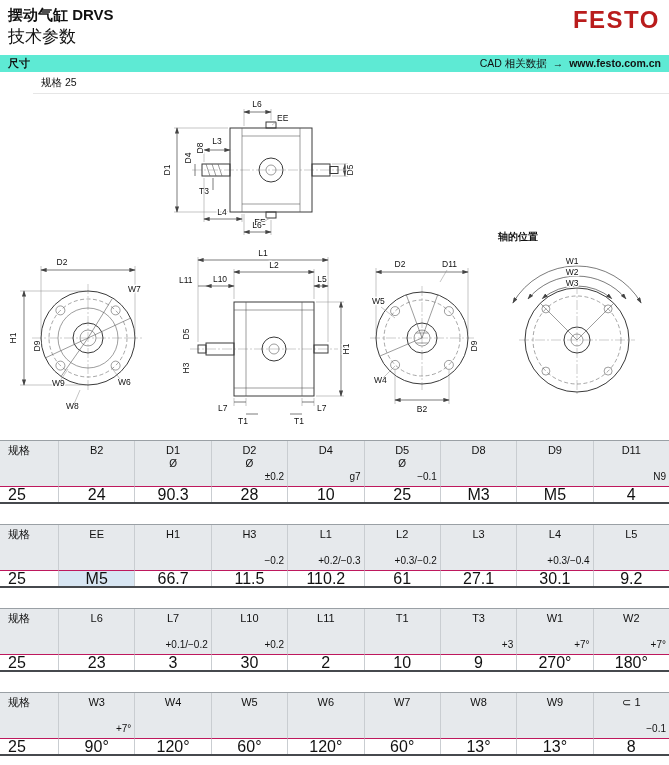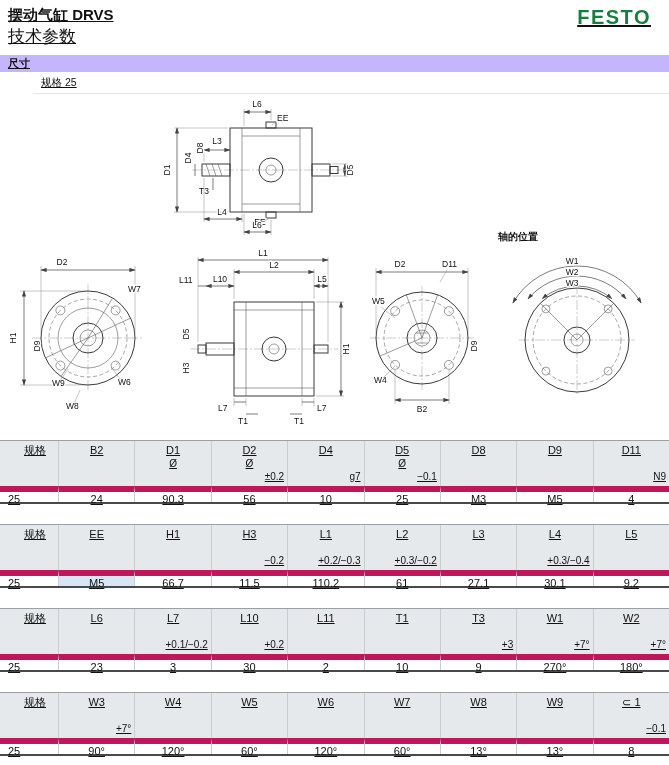--- a/index.html
+++ b/index.html
@@ -1,30 +1,30 @@
 <!DOCTYPE html>
 <html><head>
 <meta charset="utf-8">
 <style>
   * { box-sizing: border-box; }
   html,body { margin:0; padding:0; }
   body {
     width:669px; height:765px; background:#ffffff; overflow:hidden;
     font-family:"Liberation Sans", sans-serif; color:#111;
   }
-  .page { width:669px; height:765px; position:relative;text-decoration:underline; }
+  .page { width:669px; height:765px; position:relative; }
 
   
   .hdr { display:flex; justify-content:space-between; align-items:flex-start; padding:6px 8px 0 8px; }
   .title { font-size:15px; font-weight:bold; line-height:18px; }
   .subtitle { font-size:17px; margin-top:6px; line-height:13px; }
-  .logo { color:#15803d; font-size:20px; font-weight:800; letter-spacing:1.5px; margin-right:10px; }
+  .logo { color:#b91c1c; font-size:24px; font-weight:800; letter-spacing:1.5px; margin-right:1px; }
 
   
-  .bar { margin-top:12px; height:17px; background:#c4b5fd; display:flex; justify-content:space-between;
+  .bar { margin-top:12px; height:17px; background:#5eead4; display:flex; justify-content:space-between;
          align-items:center; padding:0 8px; font-size:11px; }
   .bar-title { font-weight:bold; }
   .cad { font-size:10.5px; }
   .cad .arrow { margin:0 3px; }
   .cad b { font-weight:bold; }
 
   .size-line { font-size:10.5px; padding:4px 8px 3px 8px; border-bottom:1px solid #e6e6e6;margin-left:33px; }
 
   
   .drawing-area { width:669px; height:344px; }
@@ -40,45 +40,50 @@
   svg text.dt { text-anchor:middle; }
   svg text.hd { font-size:10px; font-weight:bold; }
 
   
   .tables { width:669px; }
   .tbl { margin-top:20px; }
   .tbl:first-child { margin-top:2px; }
   .trow { display:grid; grid-template-columns:58px repeat(8,1fr); }
   .theadr { background:#e6e9ec; border-top:1px solid #9aa0a5; }
   .th { height:45px; padding:2px 3px 1px 3px; text-align:center; }
-  .th.first { text-align:left; padding-left:24px; }
+  .th.first { text-align:left; padding-left:8px; }
   .th .n  { height:14px; line-height:14px; font-size:11px; }
   .th .s2 { height:13px; line-height:13px; font-size:10px; }
   .th .s3 { height:14px; line-height:14px; font-size:10px;text-align:right; }
   .tbodyr { border-bottom:2px solid #46494d; }
-  .td { height:16px; line-height:15px; font-size:11px; text-align:center; border-top:6px solid #be185d; }
+  .td { height:16px; line-height:15px; font-size:16px; text-align:center; border-top:1px solid #be185d; }
   .td.first { text-align:left; padding-left:8px; }
   .th:not(.first), .td:not(.first) { border-left:1px solid #c9cdd1; }
   .td.hl { background:#d8e6f3; }
 </style>
 </head>
 <body>
 
 <div class="page">
 
   <div class="hdr">
     <div>
       <div class="title">摆动气缸 DRVS</div>
       <div class="subtitle">技术参数</div>
     </div>
     <div class="logo">FESTO</div>
   </div>
 
   <div class="bar">
     <span class="bar-title">尺寸</span>
+    <span class="cad">
+      <span>CAD 相关数据</span>
+      <span class="arrow">→</span>
+      <b>www.festo.com.cn</b>
+    </span>
   </div>
 
   <div class="size-line">规格 25</div>
 
   <div class="drawing-area">
     <svg width="669" height="344" viewBox="0 0 669 344">
       <defs>
         <marker id="ar" markerWidth="9" markerHeight="6" refX="8" refY="3" orient="auto-start-reverse">
           <path d="M0,0L9,3L0,6Z" fill="#444"></path>
         </marker>
@@ -345,21 +350,21 @@
           <div class="th">
             <div class="n">D11</div>
             <div class="s2"></div>
             <div class="s3">N9</div>
           </div>
         </div>
         <div class="trow tbodyr">
           <div class="td first">25</div>
           <div class="td">24</div>
           <div class="td">90.3</div>
-          <div class="td">56</div>
+          <div class="td">28</div>
           <div class="td">10</div>
           <div class="td">25</div>
           <div class="td">M3</div>
           <div class="td">M5</div>
           <div class="td">4</div>
         </div>
       </div>
     <div class="tbl">
         <div class="trow theadr">
           <div class="th first">

